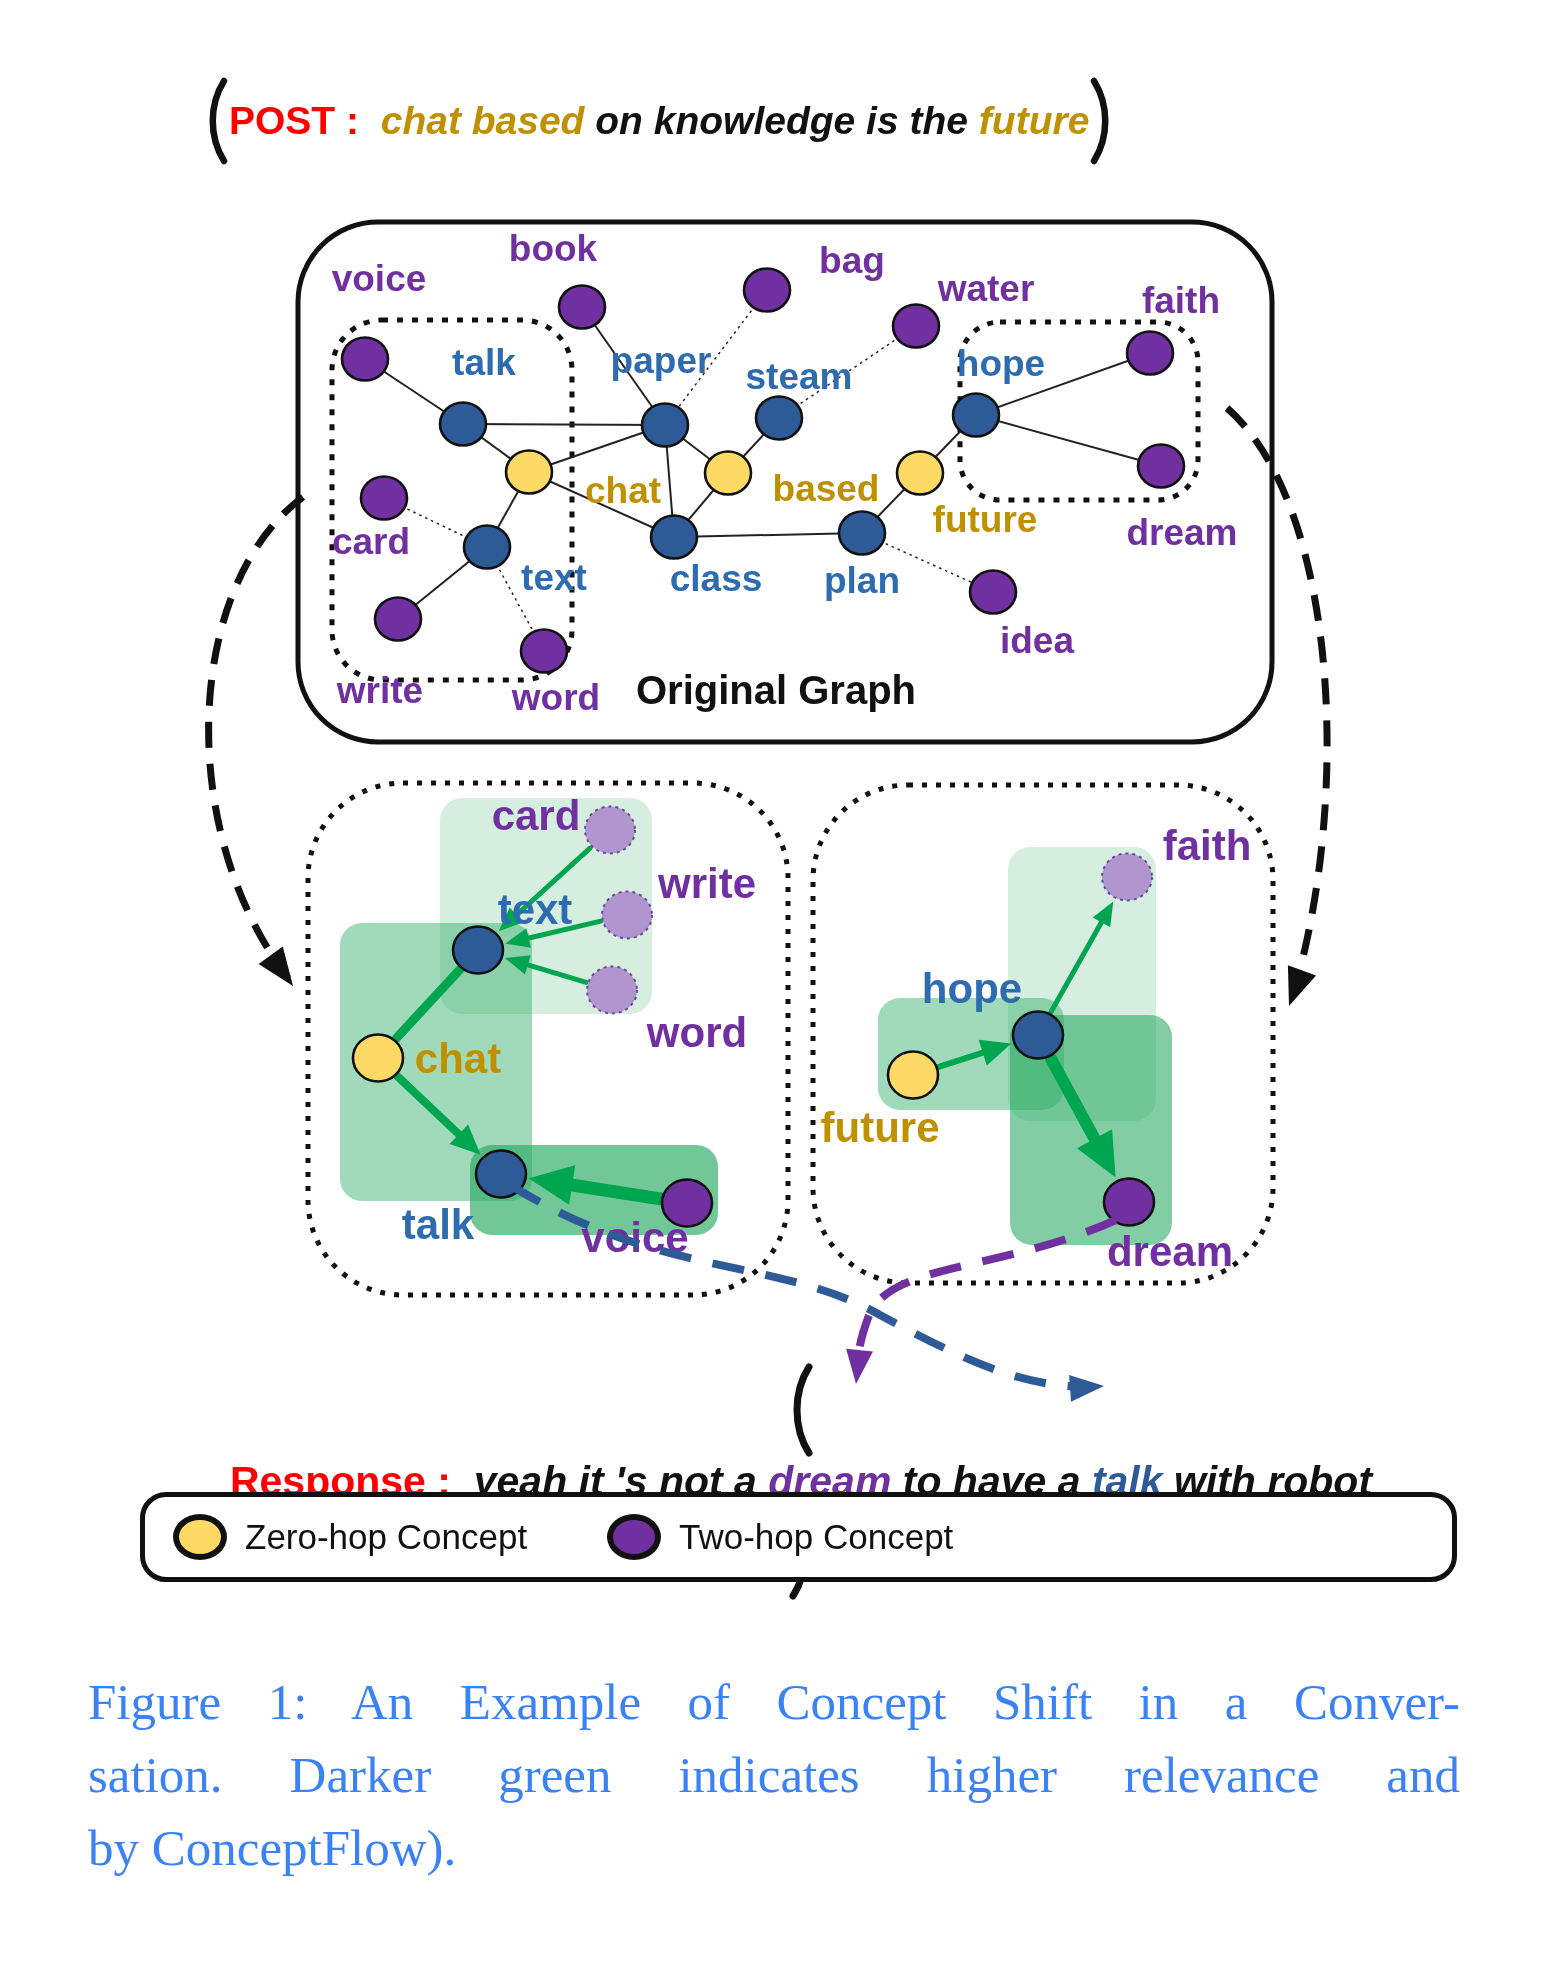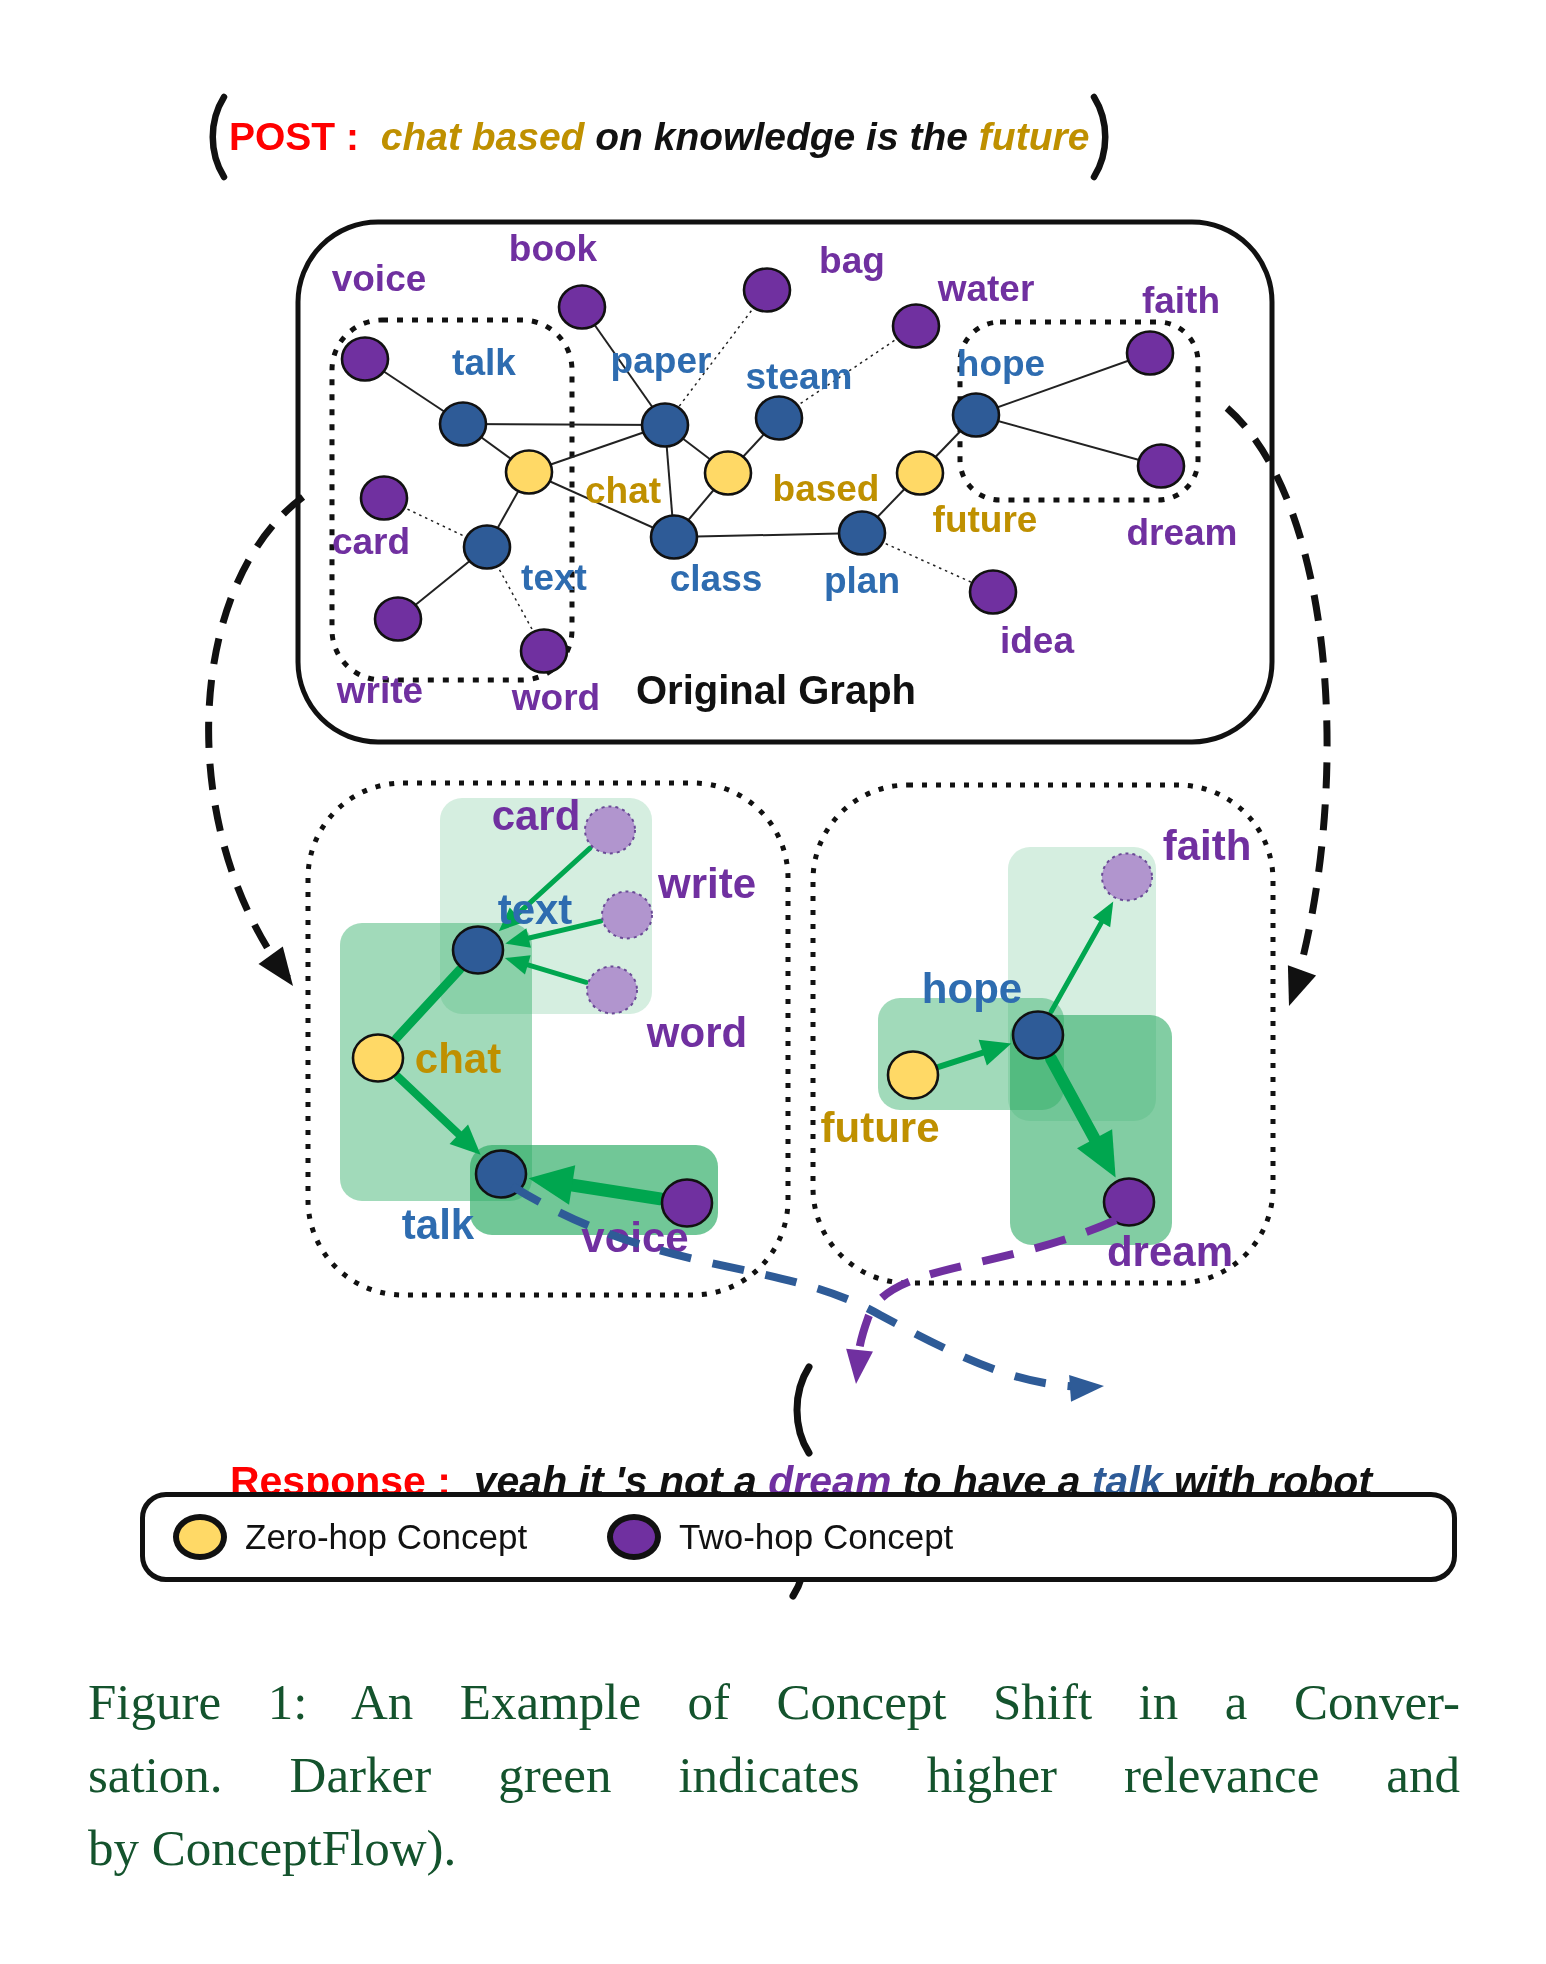--- a/index.html
+++ b/index.html
@@ -2,39 +2,39 @@
 <html><head>
 <meta charset="utf-8">
 <style>
   html,body{margin:0;padding:0;background:#ffffff;}
   .figure{position:relative;width:1546px;height:1964px;background:#fff;
           font-family:"Liberation Sans",sans-serif;overflow:hidden;}
   #diagram{position:absolute;left:0;top:0;}
 
   
   .quote-line{position:absolute;display:flex;align-items:center;justify-content:space-between;}
-  .post{left:203px;top:92px;width:858px;height:90px;}
+  .post{left:203px;top:76px;width:858px;height:90px;}
   .response{left:136px;top:1362px;width:1330px;height:100px;flex-direction:column;}
   .quote-text{white-space:pre;font-size:39px;font-weight:bold;color:#111;}
   .response .quote-text{font-size:41px;}
   .seg-italic{font-style:italic;}
 
   
   .legend{position:absolute;left:140px;top:1492px;width:1317px;height:90px;
           border:5px solid #111;border-radius:26px;box-sizing:border-box;background:#fff;}
   .legend-item{position:absolute;top:0;height:80px;display:flex;align-items:center;gap:18px;}
   .legend-item:nth-child(1){left:28px;}
   .legend-item:nth-child(2){left:462px;}
   .legend-item:nth-child(3){left:884px;flex-direction:column;}
   .swatch{width:54px;height:46px;border:6px solid #111;border-radius:50%;box-sizing:border-box;}
   .legend-label{font-size:35px;font-weight:normal;color:#111;white-space:nowrap;}
 
   
   .caption{position:absolute;left:88px;top:1666px;width:1372px;
-           font-family:"Liberation Serif",serif;font-size:51px;color:#14532d;line-height:73px;}
+           font-family:"Liberation Serif",serif;font-size:51px;color:#3b82f6;line-height:73px;}
   .caption-line{display:block;text-align:justify;text-align-last:justify;}
   .caption-line.last{text-align-last:left;}
 
   .bracket{flex:0 0 auto;}
 </style>
 </head>
 <body>
 
 <div class="figure">
 

